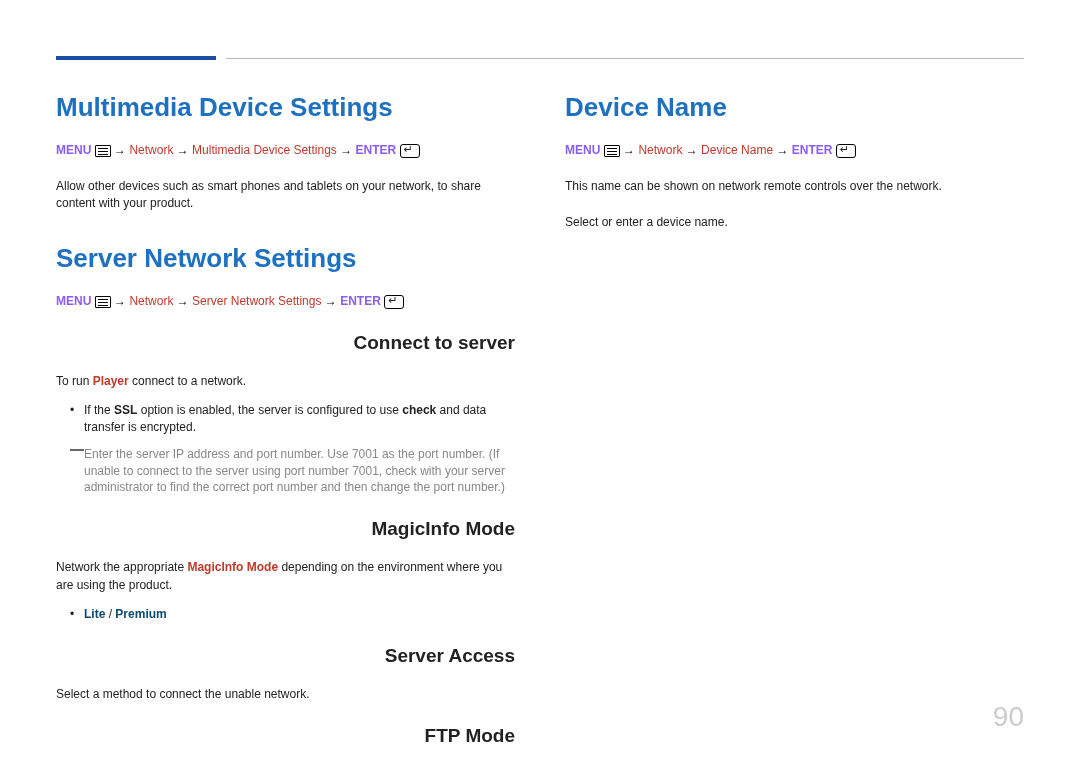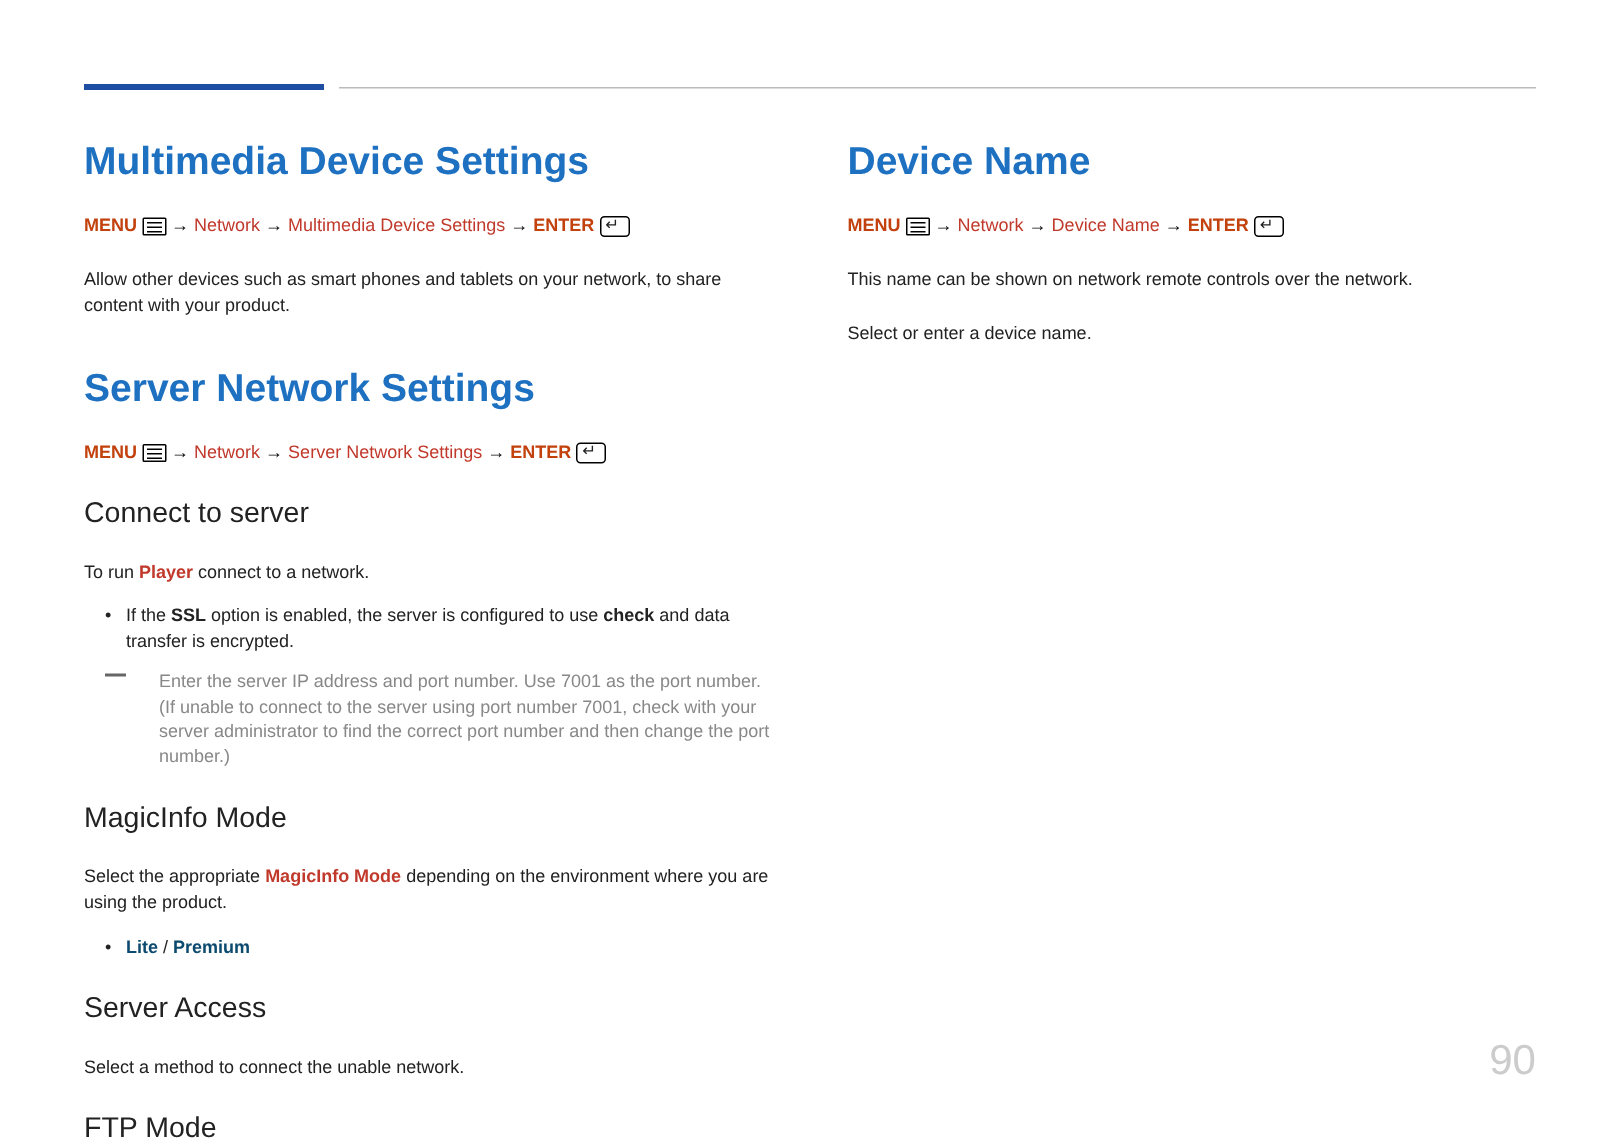--- a/index.html
+++ b/index.html
@@ -50,30 +50,31 @@
   }
   h1 {
     color: #1e70c1;
     font-size: 26px;
     font-weight: bold;
     margin: 0 0 20px 0;
   }
   h2 {
     color: #222;
     font-size: 19px;
-    font-weight: normal;
+    font-weight: bold;
     margin: 22px 0 8px 0;
+    text-align: right;
   }
   .path {
     font-size: 12px;
     margin: 0 0 6px 0;
   }
   .path .menu, .path .enter {
     font-weight: bold;
-    color: #c2410c;
+    color: #8b5cf6;
   }
   .path .arrow { color: #000; }
   .path .link { color: #c0392b; font-weight: normal; }
   .path .iconbox {
     display: inline-block;
     vertical-align: -2px;
   }
   .menu-icon {
     width: 14px; height: 10px;
     border: 1px solid #000;
@@ -128,38 +129,38 @@
     position: absolute;
     left: 0;
     top: 0;
     color: #222;
   }
   ul.bullets li .red { color: #0c4a6e; font-weight: bold; }
   ul.bullets li .bold { font-weight: bold; }
   .note {
     display: flex;
     align-items: flex-start;
-    gap: 22px;
+    gap: 0;
     font-size: 12px;
     color: #888;
     margin: 6px 0 10px 14px;
     line-height: 1.4;
   }
   .note .dash {
     width: 14px;
     height: 2px;
     background: #666;
     margin-top: 3px;
     flex: 0 0 auto;
   }
   .note .notetext { flex: 1; }
   .pagenum {
     position: absolute;
     right: 56px;
-    bottom: 40px;
+    bottom: 30px;
     font-size: 28px;
     color: #ccc;
     font-weight: 300;
   }
   .block { margin-bottom: 30px; }
 </style>
 </head>
 <body>
 
 <div class="page">
@@ -208,21 +209,21 @@
             <span>If the </span><span class="bold">SSL</span><span> option is enabled, the server is configured to use </span><span class="bold">check</span><span> and data transfer is encrypted.</span>
           </li>
         </ul>
         <div class="note">
           <div class="dash"></div>
           <div class="notetext">Enter the server IP address and port number. Use 7001 as the port number. (If unable to connect to the server using port number 7001, check with your server administrator to find the correct port number and then change the port number.)</div>
         </div>
 
         <h2>MagicInfo Mode</h2>
         <p class="body">
-          <span>Select the appropriate </span><span class="red">MagicInfo Mode</span><span> depending on the environment where you are using the product.</span>
+          <span>Network the appropriate </span><span class="red">MagicInfo Mode</span><span> depending on the environment where you are using the product.</span>
         </p>
         <ul class="bullets">
           <li>
             <span class="red">Lite</span><span> / </span><span class="red">Premium</span>
           </li>
         </ul>
 
         <h2>Server Access</h2>
         <p class="body">Select a method to connect the unable network.</p>
 

